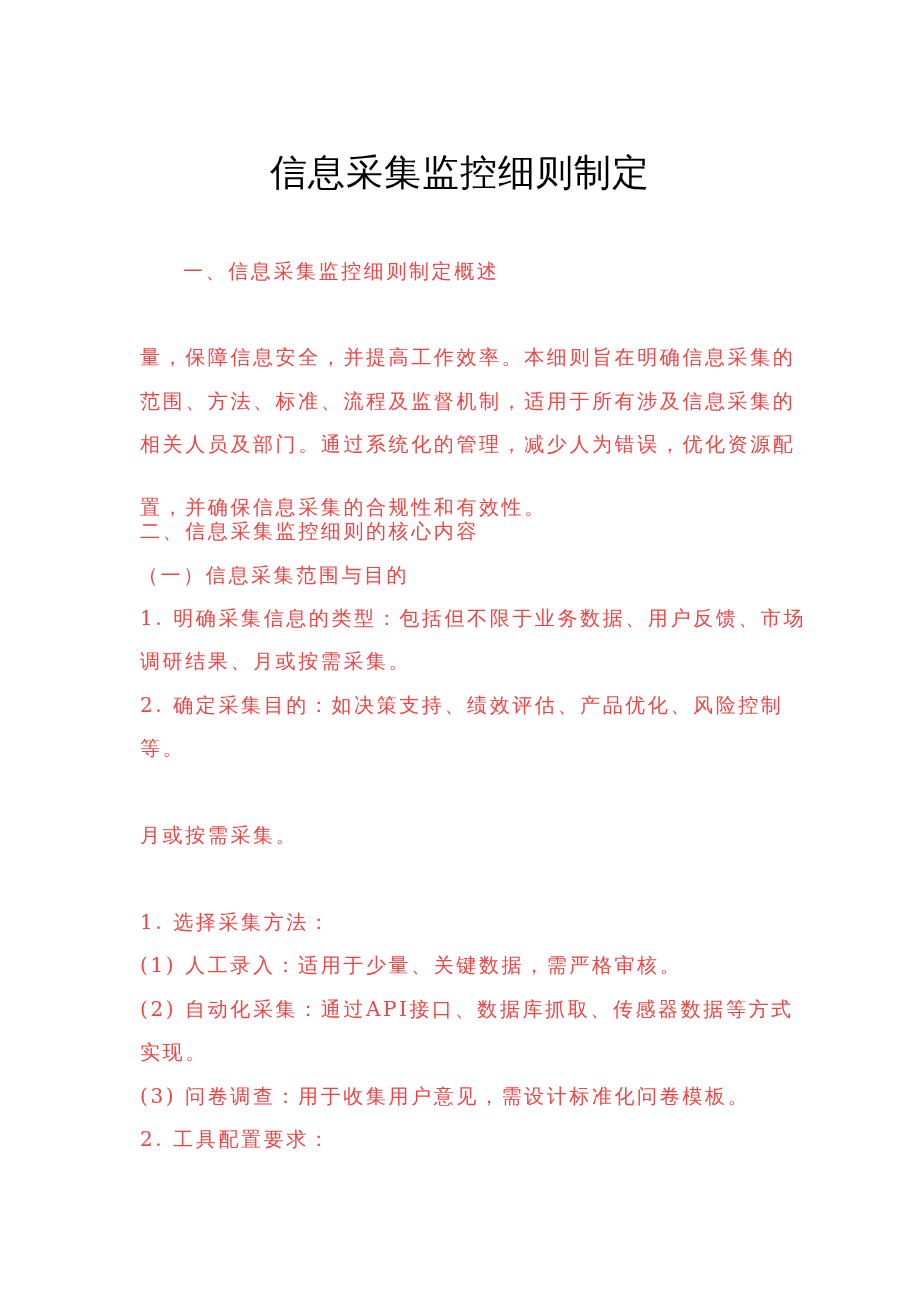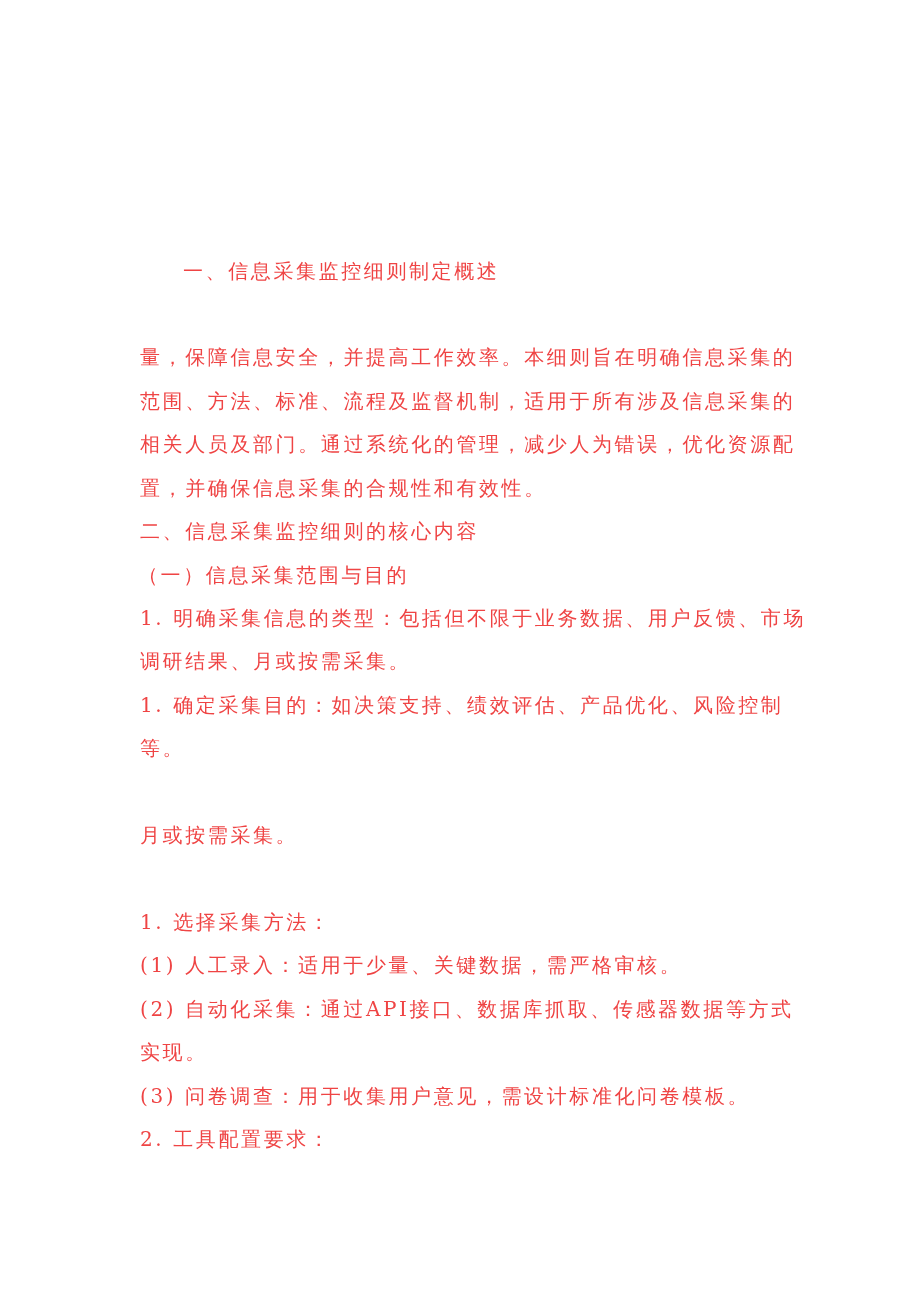--- a/index.html
+++ b/index.html
@@ -15,31 +15,32 @@
     font-family: "DejaVu Serif", "Liberation Serif", serif;
     font-size: 20px; color: #ef4444; line-height: 30px; letter-spacing: 2.6px;
   }
   .indent { left: 183px; }
   .sub { left: 138px; }
 </style>
 </head>
 <body>
 
 <div class="page">
+  <div class="title">信息采集监控细则制定</div>
 
   <div class="line indent" style="top:256px">一、信息采集监控细则制定概述</div>
   <div class="line" style="top:342px">量，保障信息安全，并提高工作效率。本细则旨在明确信息采集的</div>
   <div class="line" style="top:386px">范围、方法、标准、流程及监督机制，适用于所有涉及信息采集的</div>
   <div class="line" style="top:429px">相关人员及部门。通过系统化的管理，减少人为错误，优化资源配</div>
-  <div class="line" style="top:473px">置，并确保信息采集的合规性和有效性。</div>
+  <div class="line" style="top:492px">置，并确保信息采集的合规性和有效性。</div>
   <div class="line" style="top:516px">二、信息采集监控细则的核心内容</div>
   <div class="line sub" style="top:560px">（一）信息采集范围与目的</div>
   <div class="line" style="top:603px">1. 明确采集信息的类型：包括但不限于业务数据、用户反馈、市场</div>
   <div class="line" style="top:646px">调研结果、月或按需采集。</div>
-  <div class="line" style="top:690px">1. 确定采集目的：如决策支持、绩效评估、产品优化、风险控制</div>
+  <div class="line" style="top:690px">2. 确定采集目的：如决策支持、绩效评估、产品优化、风险控制</div>
   <div class="line" style="top:733px">等。</div>
   <div class="line" style="top:820px">月或按需采集。</div>
   <div class="line" style="top:907px">1. 选择采集方法：</div>
   <div class="line" style="top:950px">(1) 人工录入：适用于少量、关键数据，需严格审核。</div>
   <div class="line" style="top:994px">(2) 自动化采集：通过API接口、数据库抓取、传感器数据等方式</div>
   <div class="line" style="top:1037px">实现。</div>
   <div class="line" style="top:1081px">(3) 问卷调查：用于收集用户意见，需设计标准化问卷模板。</div>
   <div class="line" style="top:1124px">2. 工具配置要求：</div>
 </div>
 

